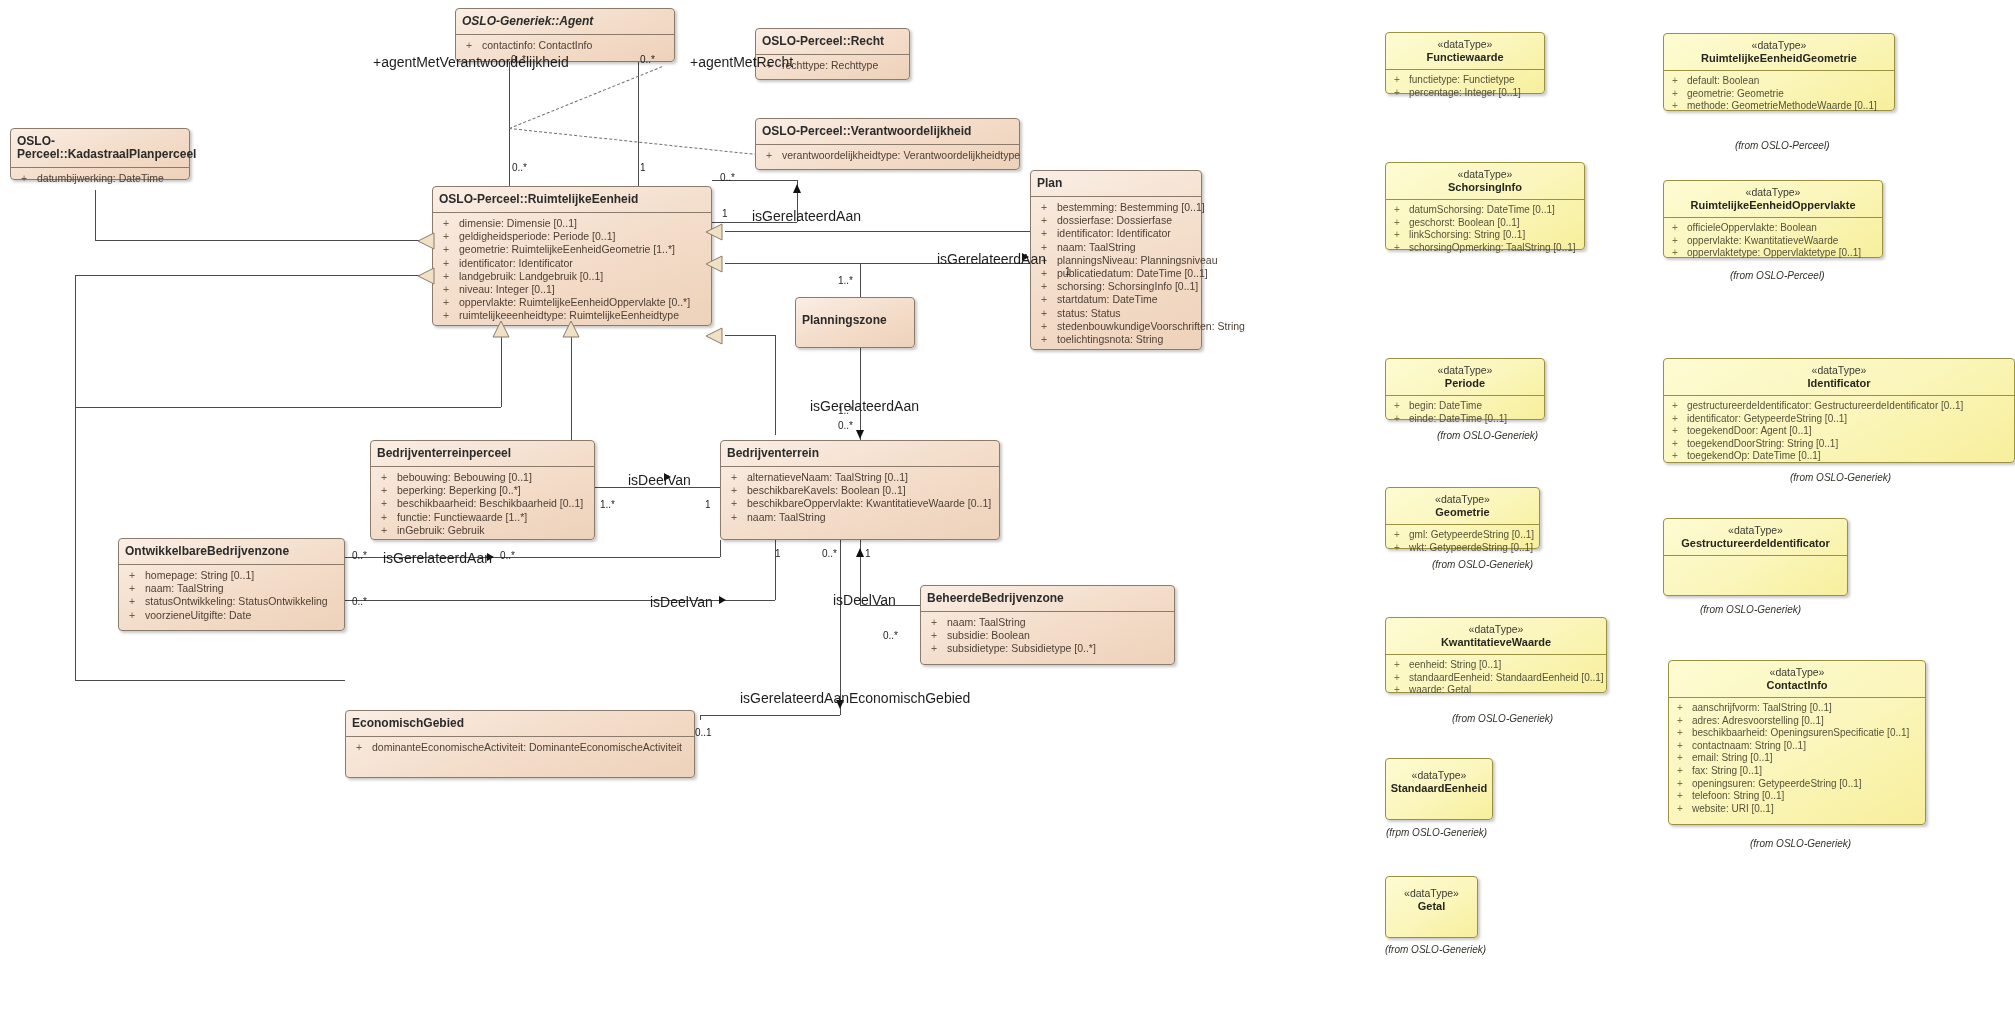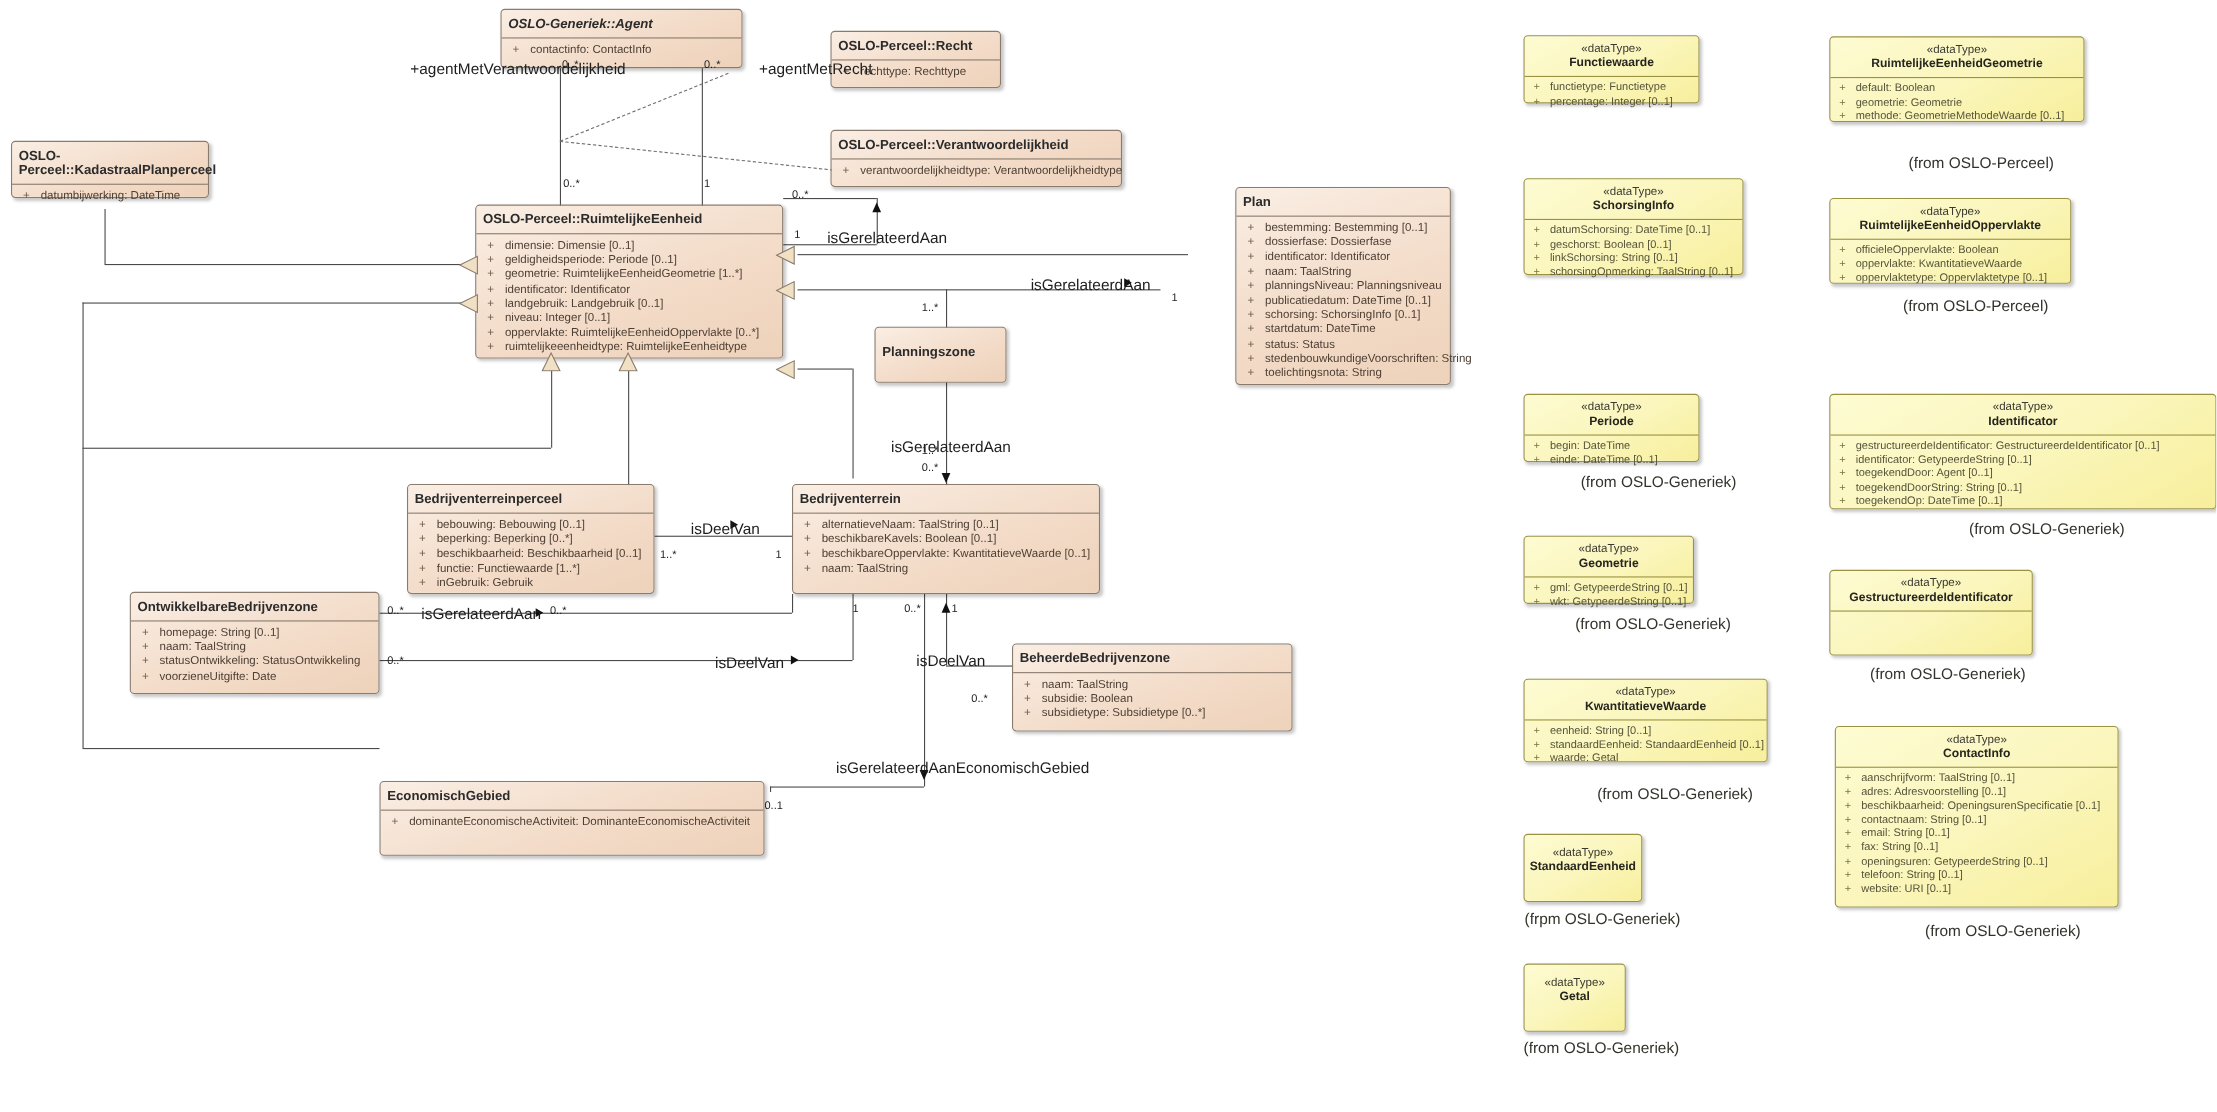--- a/index.html
+++ b/index.html
@@ -54,21 +54,21 @@
     text-align:center;font-size:11px;font-weight:bold;color:#26261f;line-height:13px;
     padding:1px 4px 5px 4px;border-bottom:1px solid #9a9240;
   }
   .dt.noattr .nm{border-bottom:none;}
   .dt .attrs{padding:4px 0 5px 0;}
   .dt .attr{
     font-size:10px;color:#55533a;line-height:12.6px;padding:0 5px 0 8px;white-space:nowrap;
   }
   .dt .attr .plus{display:inline-block;width:15px;color:#77743f;}
   .fromlbl{
-    position:absolute;font-size:14px;color:#33332b;
+    position:absolute;font-size:10px;font-style:italic;color:#33332b;
     white-space:nowrap;z-index:4;
   }
 
   
   .ln{position:absolute;background:#4a4a4a;z-index:2;}
   .ln.h{height:1px;}
   .ln.v{width:1px;}
   .dash{position:absolute;z-index:2;height:0;border-top:1px dashed #6e6e6e;transform-origin:0 0;}
   .mult{position:absolute;font-size:10px;color:#1d1d1d;white-space:nowrap;z-index:6;}
   .elbl{position:absolute;font-size:14px;color:#1d1d1d;white-space:nowrap;z-index:6;}
@@ -210,21 +210,21 @@
   <div class="mult" style="left:352px;top:596px;">0..*</div>
   <div class="mult" style="left:500px;top:550px;">0..*</div>
 
   <div class="elbl" style="left:650px;top:594px;">isDeelVan</div>
   <div class="mult" style="left:775px;top:548px;">1</div>
   <div class="mult" style="left:822px;top:548px;">0..*</div>
   <div class="mult" style="left:865px;top:548px;">1</div>
   <div class="elbl" style="left:833px;top:592px;">isDeelVan</div>
   <div class="mult" style="left:883px;top:630px;">0..*</div>
 
-  <div class="elbl" style="left:740px;top:690px;margin-left:20px;">isGerelateerdAanEconomischGebied</div>
+  <div class="elbl" style="left:740px;top:690px;">isGerelateerdAanEconomischGebied</div>
   <div class="mult" style="left:695px;top:727px;">0..1</div>
 
   <div class="uml" style="left:455px;top:8px;width:220px;height:54px;">
     <div class="hdr italic">OSLO-Generiek::Agent</div>
     <div class="attrs">
       <div class="attr"><span class="plus">+</span><span>contactinfo: ContactInfo</span></div>
     </div>
   </div>
 
   <div class="uml" style="left:755px;top:28px;width:155px;height:52px;">
@@ -255,21 +255,21 @@
       <div class="attr"><span class="plus">+</span><span>geldigheidsperiode: Periode [0..1]</span></div>
       <div class="attr"><span class="plus">+</span><span>geometrie: RuimtelijkeEenheidGeometrie [1..*]</span></div>
       <div class="attr"><span class="plus">+</span><span>identificator: Identificator</span></div>
       <div class="attr"><span class="plus">+</span><span>landgebruik: Landgebruik [0..1]</span></div>
       <div class="attr"><span class="plus">+</span><span>niveau: Integer [0..1]</span></div>
       <div class="attr"><span class="plus">+</span><span>oppervlakte: RuimtelijkeEenheidOppervlakte [0..*]</span></div>
       <div class="attr"><span class="plus">+</span><span>ruimtelijkeeenheidtype: RuimtelijkeEenheidtype</span></div>
     </div>
   </div>
 
-  <div class="uml" style="left:1123px;top:170px;width:196px;height:180px;">
+  <div class="uml" style="left:1030px;top:170px;width:172px;height:180px;">
     <div class="hdr">Plan</div>
     <div class="attrs">
       <div class="attr"><span class="plus">+</span><span>bestemming: Bestemming [0..1]</span></div>
       <div class="attr"><span class="plus">+</span><span>dossierfase: Dossierfase</span></div>
       <div class="attr"><span class="plus">+</span><span>identificator: Identificator</span></div>
       <div class="attr"><span class="plus">+</span><span>naam: TaalString</span></div>
       <div class="attr"><span class="plus">+</span><span>planningsNiveau: Planningsniveau</span></div>
       <div class="attr"><span class="plus">+</span><span>publicatiedatum: DateTime [0..1]</span></div>
       <div class="attr"><span class="plus">+</span><span>schorsing: SchorsingInfo [0..1]</span></div>
       <div class="attr"><span class="plus">+</span><span>startdatum: DateTime</span></div>

